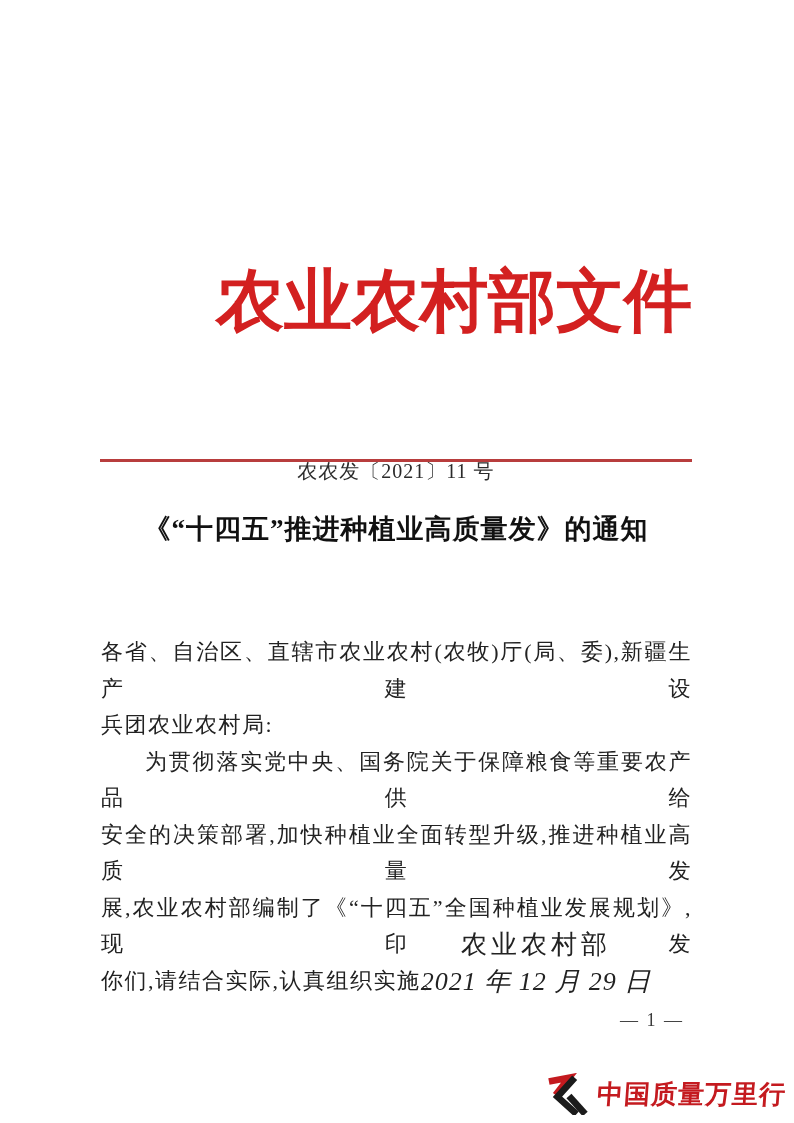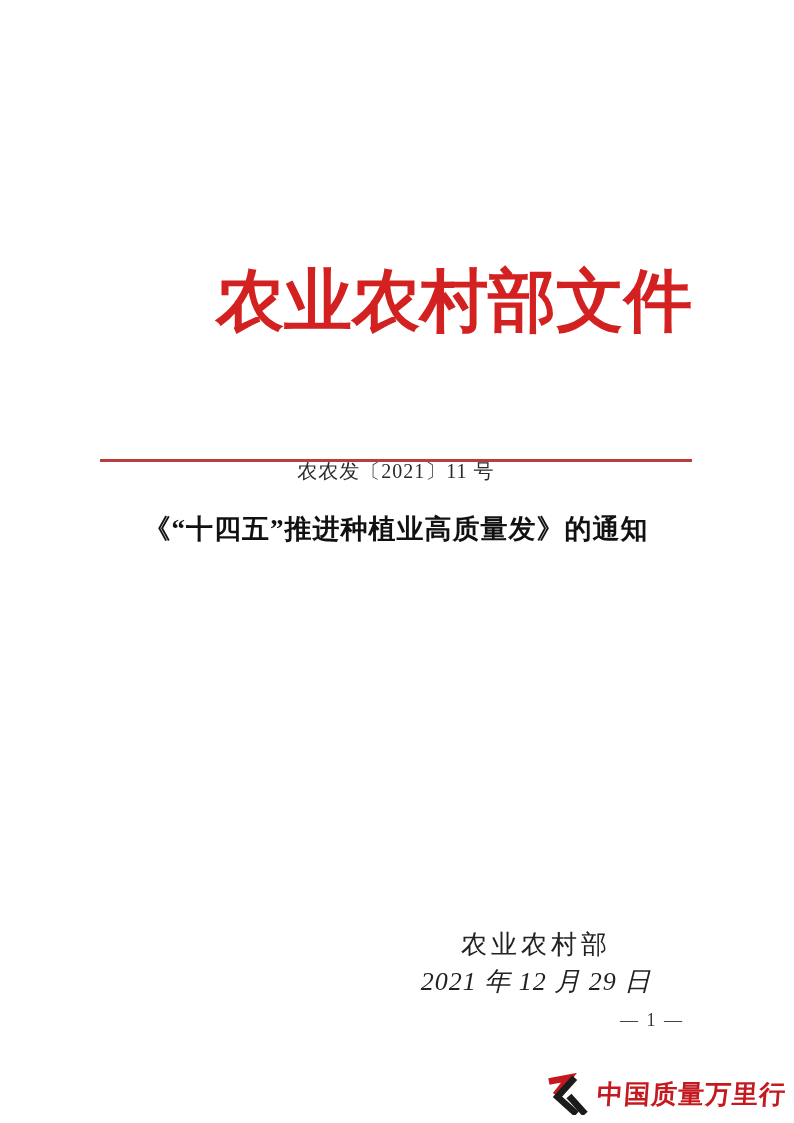--- a/index.html
+++ b/index.html
@@ -90,20 +90,28 @@
   <h1 class="doc-header">农业农村部文件</h1>
 
   <div class="doc-number">农农发〔2021〕11 号</div>
 
   <div class="red-line"></div>
 
   <div class="doc-title">
     <div>《“十四五”推进种植业高质量发》的通知</div>
   </div>
 
+  <div class="doc-body">
+    <div class="bl just">各省、自治区、直辖市农业农村(农牧)厅(局、委),新疆生产建设</div>
+    <div class="bl">兵团农业农村局:</div>
+    <div class="bl just indent">为贯彻落实党中央、国务院关于保障粮食等重要农产品供给</div>
+    <div class="bl just">安全的决策部署,加快种植业全面转型升级,推进种植业高质量发</div>
+    <div class="bl just">展,农业农村部编制了《“十四五”全国种植业发展规划》,现印发</div>
+    <div class="bl">你们,请结合实际,认真组织实施。</div>
+  </div>
 
   <div class="signature">
     <div class="org">农业农村部</div>
     <div class="date">2021 年 12 月 29 日</div>
   </div>
 
   <div class="page-number">— 1 —</div>
 
   <div class="footer-logo">
     <span>

